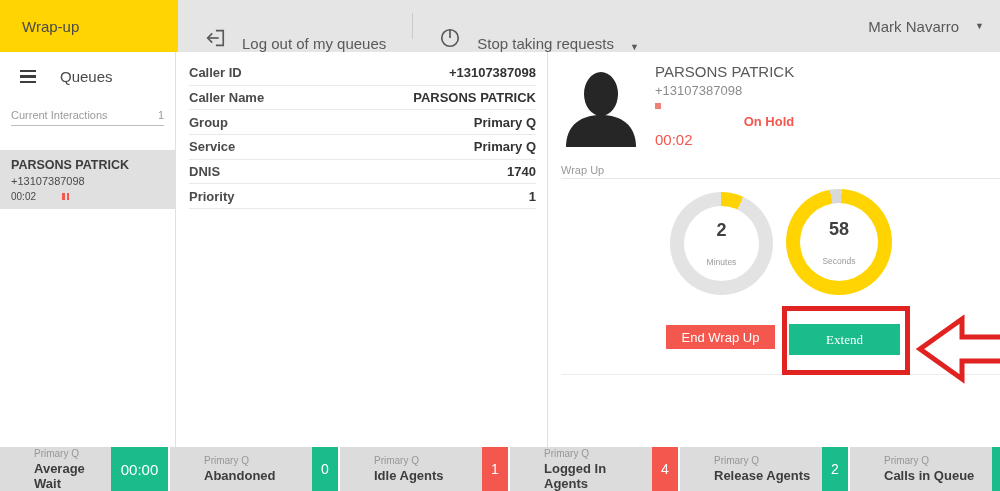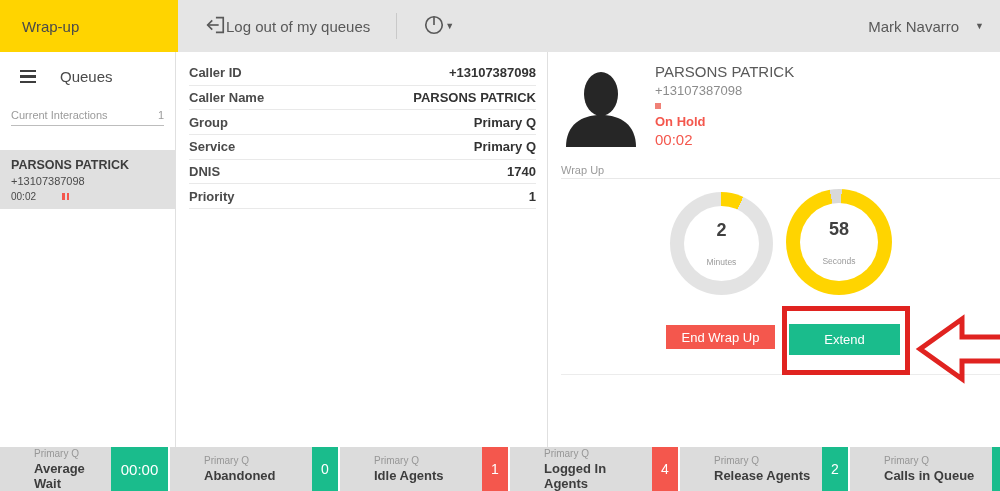--- a/index.html
+++ b/index.html
@@ -2,21 +2,21 @@
 <html><head>
 <meta charset="utf-8">
 <style>
   * { margin:0; padding:0; box-sizing:border-box; }
   body { font-family:"Liberation Sans", sans-serif; background:#fff; }
   .screen { position:relative; width:1000px; height:491px; background:#fff; overflow:hidden; }
 
   
   .topbar { position:absolute; top:0; left:0; right:0; height:52px; background:#e5e5e5; display:flex; align-items:center; }
   .app-title { width:178px; height:52px; background:#ffd400; display:flex; align-items:center; padding-left:22px; font-size:15px; color:#4a4a4a; flex:0 0 178px; }
-  .topbar-btn { display:flex; align-items:center; gap:0; color:#595959; font-size:15px; height:100%; padding:0 26px; cursor:pointer; }
+  .topbar-btn { display:flex; align-items:flex-end; gap:16px; color:#595959; font-size:15px; height:100%; padding:0 26px; cursor:pointer; }
   .topbar-divider { width:1px; height:26px; background:#c9c9c9; }
   .caret { font-size:9px; color:#595959; }
   .user-menu { margin-left:auto; display:flex; align-items:center; gap:16px; padding-right:16px; height:100%; cursor:pointer; color:#595959; font-size:15px; }
 
   
   .sidebar { position:absolute; top:52px; left:0; width:176px; bottom:44px; background:#fff; border-right:1px solid #e0e0e0; }
   .queues-header { display:flex; align-items:center; gap:24px; padding:16px 0 0 20px; font-size:15px; color:#4a4a4a; cursor:pointer; }
   .hamburger { display:flex; flex-direction:column; gap:3px; width:16px; }
   .hamburger span { display:block; height:2.5px; background:#3d3d3d; }
   .current-interactions { margin:24px 11px 0 11px; padding-bottom:4px; border-bottom:1px solid #bdbdbd; display:flex; justify-content:space-between; font-size:11px; color:#9b9b9b; }
@@ -34,38 +34,38 @@
   .detail-label { color:#4a4a4a; font-weight:bold; }
   .detail-value { color:#333; font-weight:bold; }
 
   
   .caller-panel { position:absolute; top:52px; left:549px; right:0; bottom:44px; background:#fff; }
   .avatar { position:absolute; left:14px; top:15px; }
   .caller-info { position:absolute; left:106px; top:11px; }
   .caller-name { font-size:15px; color:#595959; }
   .caller-phone { font-size:13px; color:#8c8c8c; margin-top:3px; }
   .hold-icon { width:6px; height:6px; background:#f08177; margin-top:5px; }
-  .caller-status { font-size:13px; font-weight:bold; color:#f4574d; margin-top:5px; }
+  .caller-status { font-size:13px; font-weight:bold; color:#f4574d; margin-top:5px;text-align:right; }
   .caller-hold-time { font-size:15px; color:#f4574d; margin-top:2px; }
   .wrapup-label { position:absolute; left:12px; top:112px; font-size:11px; color:#9a9a9a; }
   .wrapup-hr { position:absolute; left:12px; right:0; top:126px; border-top:1px solid #e8e8e8; }
   .bottom-hr { position:absolute; left:12px; right:0; top:322px; border-top:1px solid #ececec; }
 
   .donut { position:absolute; border-radius:50%; }
   .donut-minutes { left:121px; top:140px; width:103px; height:103px;
     background:conic-gradient(#ffd400 0deg 25deg, #e3e3e3 25deg 360deg); }
   .donut-seconds { left:237px; top:137px; width:106px; height:106px;
     background:conic-gradient(from 350deg, #d9d9d9 0deg 13deg, #ffd400 13deg 360deg);text-decoration:underline; }
   .donut-hole { position:absolute; inset:14px; background:#fff; border-radius:50%; display:flex; flex-direction:column; align-items:center; justify-content:center; }
   .donut-value { font-size:18px; font-weight:bold; color:#404040; }
   .donut-unit { font-size:8.5px; color:#9b9b9b; margin-top:16px; }
 
   .btn { position:absolute; border:none; color:#fff; font-size:13px; font-family:"Liberation Sans", sans-serif; cursor:pointer; }
   .end-wrap-btn { left:117px; top:273px; width:109px; height:24px; background:#f4574d; }
-  .extend-btn { left:240px; top:272px; width:111px; height:31px; background:#1abc8c; }
+  .extend-btn { left:240px; top:272px; width:111px; height:31px; background:#1abc8c;font-family:Liberation Serif, serif; }
 
   .annotation-rect { position:absolute; left:233px; top:254px; width:128px; height:69px; border:5px solid #e02320; }
   .annotation-arrow { position:absolute; left:366px; top:259px; }
 
   
   .stats-bar { position:absolute; bottom:0; left:0; height:44px; width:1020px; background:#fff; display:flex; gap:2px; }
   .stat-tile { flex:0 0 168px; background:#dcdcdc; display:flex; align-items:center; }
   .stat-text { flex:1; padding-left:34px; }
   .stat-queue { font-size:10px; color:#979797; }
   .stat-label { font-size:13px; font-weight:bold; color:#3d3d3d; margin-top:2px; }
@@ -93,20 +93,21 @@
       <span>Log out of my queues</span>
     </div>
     <div class="topbar-divider"></div>
     <div class="topbar-btn">
       <span>
         <svg width="22" height="22" viewBox="0 0 24 24" fill="none" stroke="#595959" stroke-width="1.8">
           <circle cx="12" cy="12" r="9"></circle>
           <line x1="12" y1="3" x2="12" y2="12"></line>
         </svg>
       </span>
+      <span>Stop taking requests</span>
       <span class="caret">▼</span>
     </div>
     <div class="user-menu">
       <span>Mark Navarro</span>
       <span class="caret">▼</span>
     </div>
   </div>
 
   <div class="sidebar">
     <div class="queues-header">

